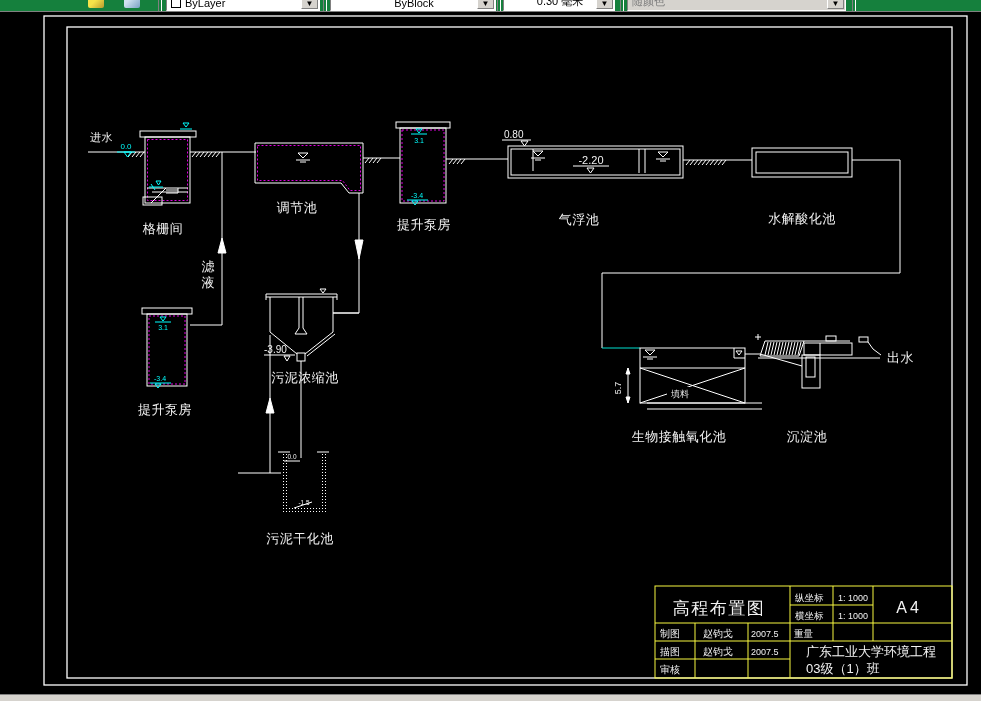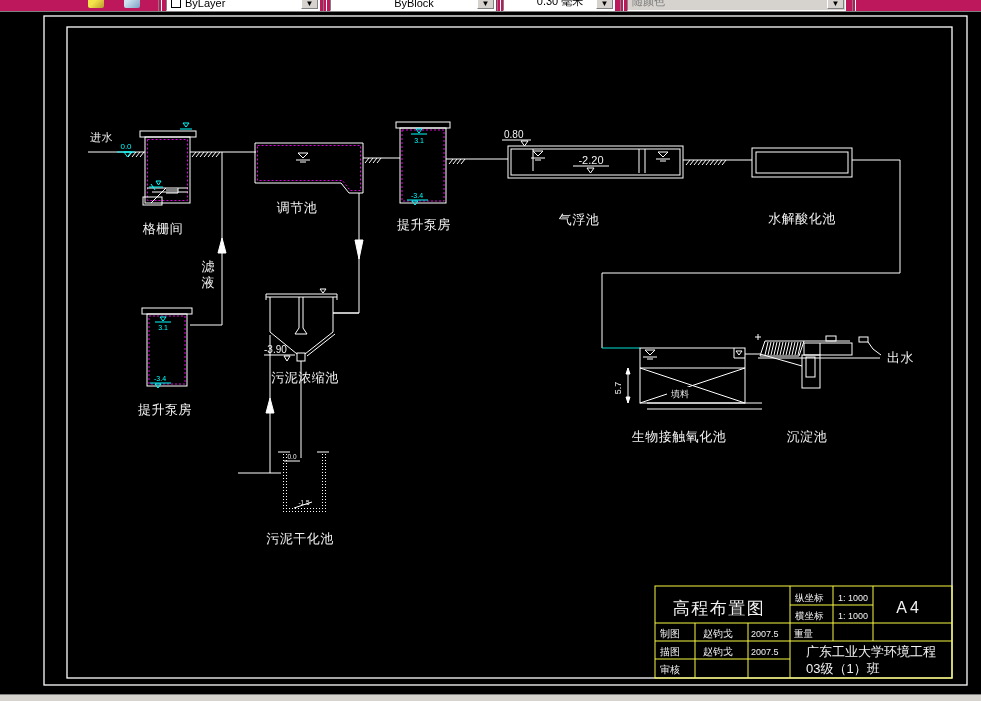--- a/index.html
+++ b/index.html
@@ -1,20 +1,20 @@
 <!DOCTYPE html>
 <html><head>
 <meta charset="utf-8">
 <style>
   html,body{margin:0;padding:0;background:#000;}
   body{width:981px;height:701px;position:relative;overflow:hidden;
        font-family:"Liberation Sans",sans-serif;}
   
   .toolbar{position:absolute;left:0;top:0;width:981px;height:11px;
-           background:#be185d;border-bottom:1px solid #808080;overflow:hidden;z-index:5;}
+           background:#15803d;border-bottom:1px solid #808080;overflow:hidden;z-index:5;}
   .tb-icon{position:absolute;top:-8px;width:16px;height:16px;border-radius:2px;}
   .tb-sep{position:absolute;top:0;width:2px;height:11px;
           border-left:1px solid #808080;border-right:1px solid #fff;}
   .combo{position:absolute;top:-11px;height:22px;background:#fff;
          border-top:1px solid #808080;border-left:1px solid #808080;
          border-bottom:1px solid #fff;border-right:1px solid #fff;
          display:flex;align-items:flex-end;font-size:11px;color:#000;
          padding:0 2px 1px 4px;box-sizing:border-box;}
   .combo .arrow-btn{position:absolute;right:1px;bottom:1px;width:15px;height:18px;
          background:#d6d3ce;border:1px solid #808080;border-top-color:#fff;border-left-color:#fff;

